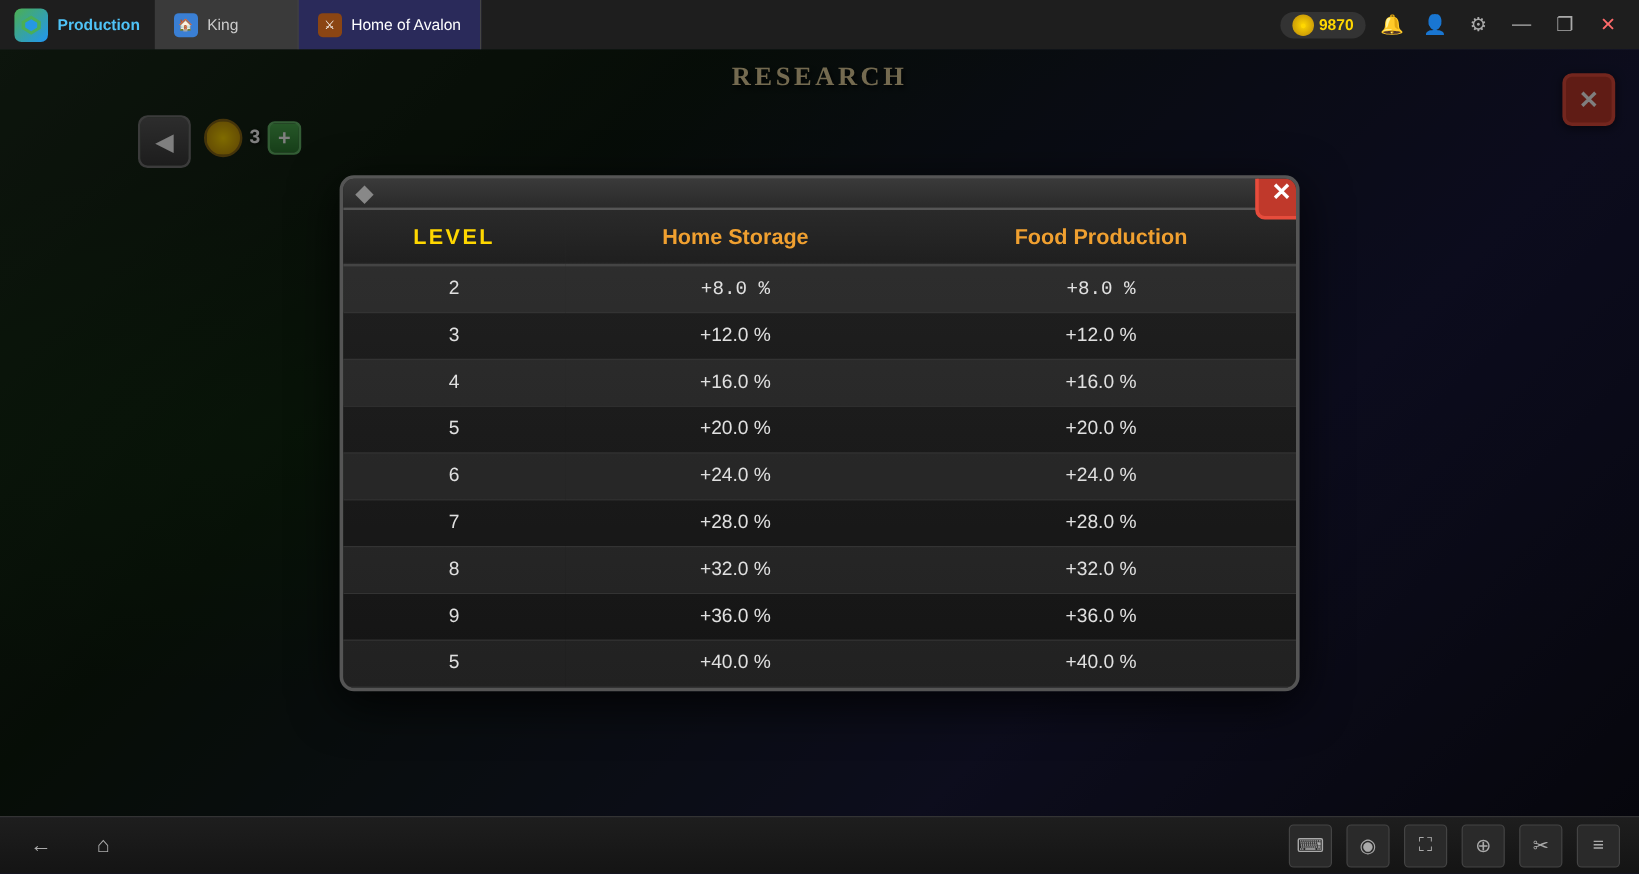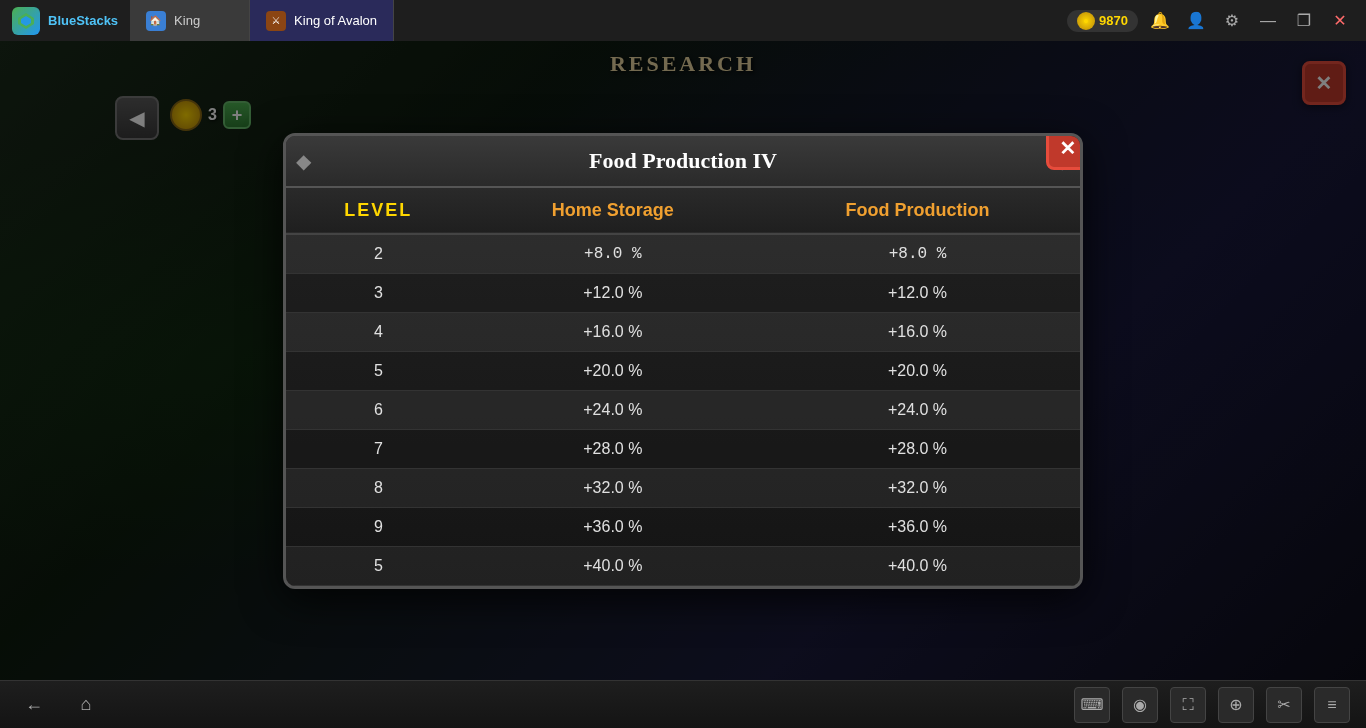--- a/index.html
+++ b/index.html
@@ -403,31 +403,31 @@
 <body>
 
 <div class="titlebar">
   <div class="titlebar-logo">
     <div class="bs-logo">
       <svg width="18" height="18" viewBox="0 0 18 18">
         <polygon points="9,1 17,6 17,12 9,17 1,12 1,6" fill="#4CAF50" opacity="0.9"></polygon>
         <polygon points="9,4 14,7 14,11 9,14 4,11 4,7" fill="#2196F3" opacity="0.9"></polygon>
       </svg>
     </div>
-    <span class="bs-name">BlueStacks</span>
+    <span class="bs-name">Production</span>
   </div>
 
   <div class="tab-bar">
     <div class="tab home">
       <div class="tab-icon home-icon">🏠</div>
       <span>King</span>
     </div>
     <div class="tab active">
       <div class="tab-icon game-icon">⚔</div>
-      <span>King of Avalon</span>
+      <span>Home of Avalon</span>
     </div>
   </div>
 
   <div class="titlebar-right">
     <div class="coins-badge">
       <div class="coin-circle">●</div>
       <span>9870</span>
     </div>
     <div class="titlebar-btn">🔔</div>
     <div class="titlebar-btn">👤</div>
@@ -455,21 +455,20 @@
 
   <div class="game-close-btn">✕</div>
 
   <div class="modal-overlay">
     <div class="modal">
 
       <div class="modal-close">✕</div>
 
       <div class="modal-title-bar">
         <span class="modal-title-deco left">◆</span>
-        <span class="modal-title">Food Production IV</span>
         <span class="modal-title-deco right">◆</span>
       </div>
 
       <table class="research-table">
         <thead>
           <tr>
             <th class="th-level">LEVEL</th>
             <th class="th-food-storage">Home Storage</th>
             <th class="th-food-production">Food Production</th>
           </tr>

